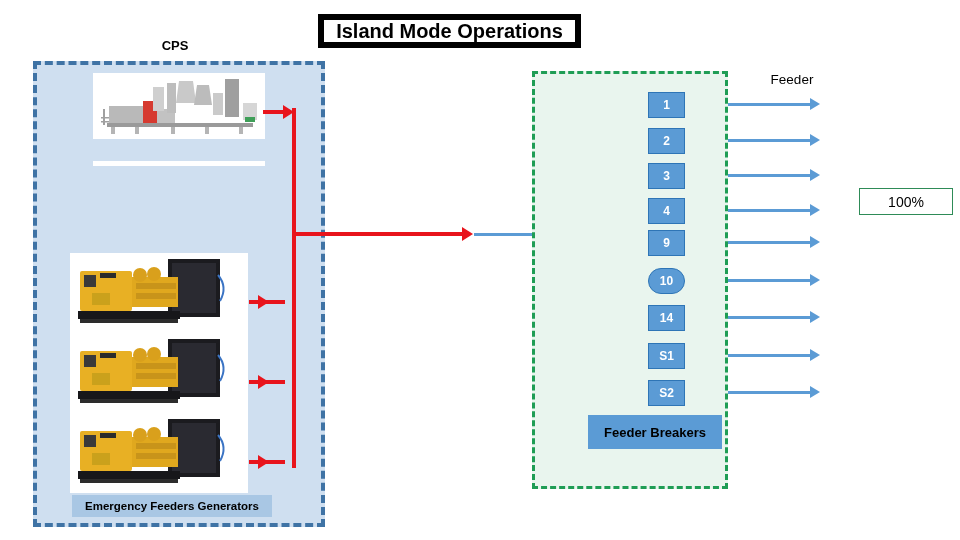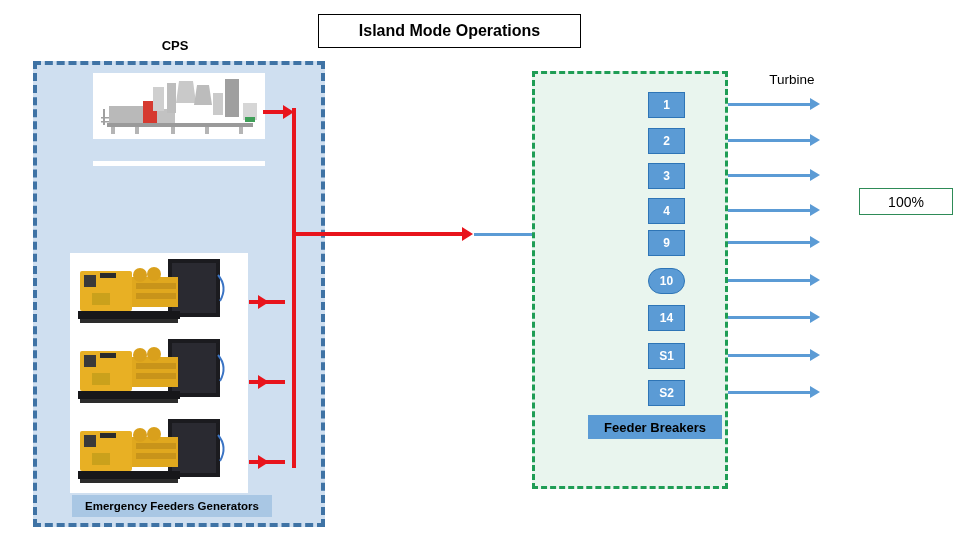--- a/index.html
+++ b/index.html
@@ -16,24 +16,24 @@
     height: 540px;
     overflow: hidden;
     background: #ffffff;
   }
 
   
   #title-box {
     position: absolute;
     left: 318px; top: 14px;
     width: 263px; height: 34px;
-    border: 1px solid #000000;
-    background: #ffffff;
-    display: flex; align-items: center; justify-content: center;
-    font-size: 16px;
+    border: 6px solid #000000;
+    background: #ffffff;
+    display: flex; align-items: center; justify-content: center;
+    font-size: 20px;
     font-weight: bold;
     color: #000000;
     letter-spacing: 0px;
     box-sizing: border-box;
   }
 
   
   #cps-label {
     position: absolute;
     left: 130px; top: 38px;
@@ -170,21 +170,21 @@
     border: 1px solid #2e75b6;
     box-sizing: border-box;
     display: flex; align-items: center; justify-content: center;
     font-size: 12px; font-weight: bold; color: #ffffff;
   }
 
   
   #fb-caption {
     position: absolute;
     left: 588px; top: 415px;
-    width: 134px; height: 24px;
+    width: 134px; height: 34px;
     background: #5b9bd5;
     display: flex; align-items: center; justify-content: center;
     font-size: 13px; font-weight: bold; color: #000000;
   }
 
   
   #feeders-label {
     position: absolute;
     left: 757px; top: 72px;
     width: 70px;
@@ -374,17 +374,17 @@
   <div class="breaker" style="top:163px;">3</div>
   <div class="breaker" style="top:198px;">4</div>
   <div class="breaker" style="top:230px;">9</div>
   <div class="breaker" style="top:268px;border-radius:13px;">10</div>
   <div class="breaker" style="top:305px;">14</div>
   <div class="breaker" style="top:343px;">S1</div>
   <div class="breaker" style="top:380px;">S2</div>
 
   <div id="fb-caption">Feeder Breakers</div>
 
-  <div id="feeders-label">Turbine</div>
+  <div id="feeders-label">Feeder</div>
 
   <div id="pct-box">100%</div>
 
 </div>
 
 </body></html>

